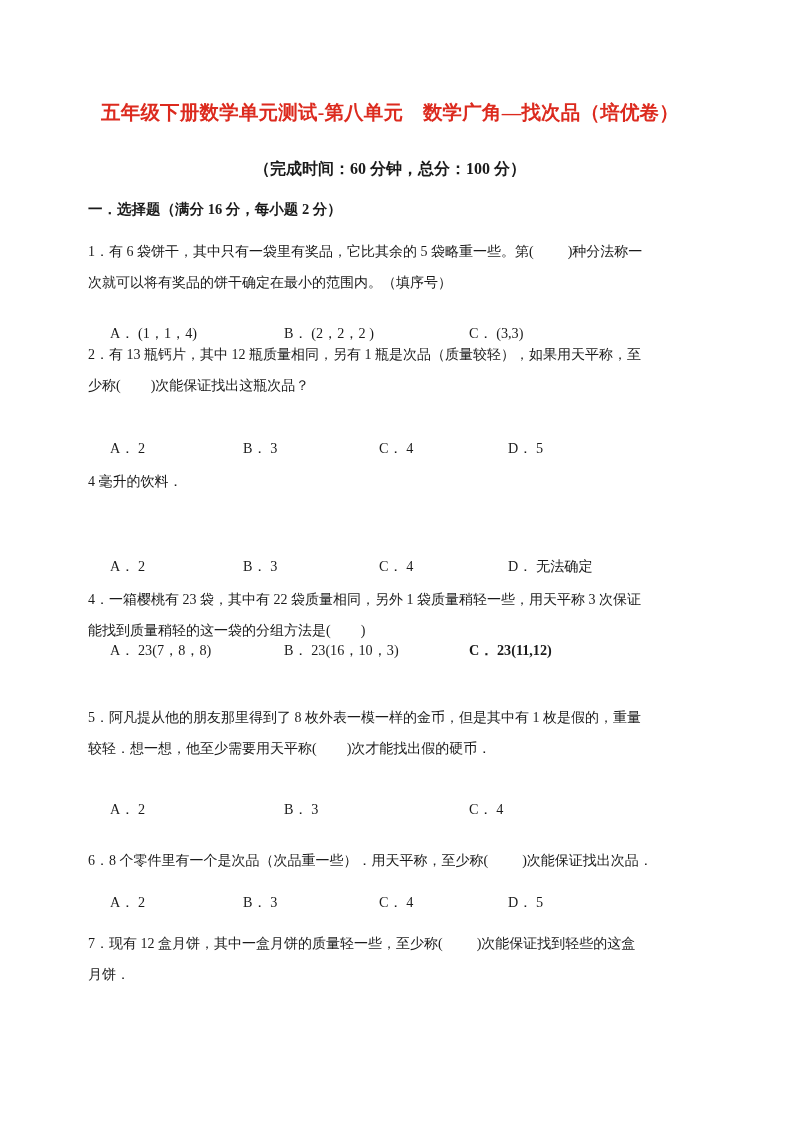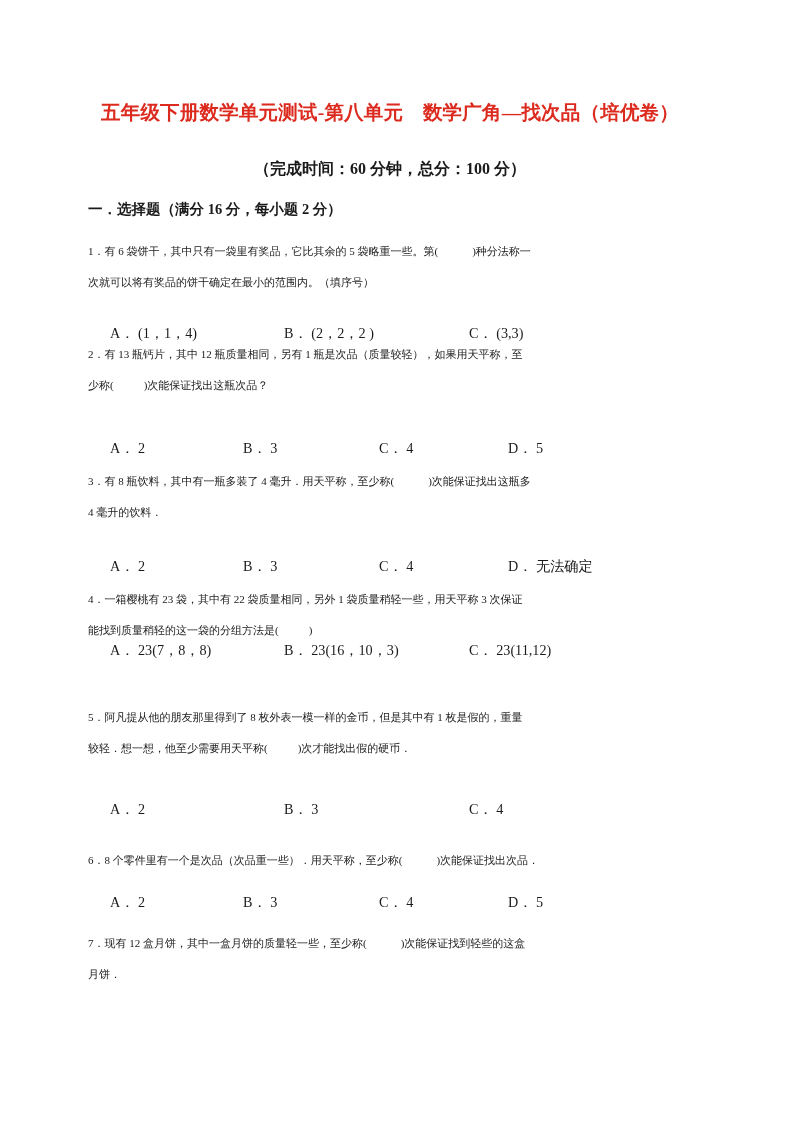--- a/index.html
+++ b/index.html
@@ -61,21 +61,21 @@
     top: 200px;
     font-weight: bold;
     font-size: 14.5px;
     white-space: nowrap;
   }
   
   .question {
     position: absolute;
     left: 0px;
     width: 604px;
-    font-size: 11px;
+    font-size: 14px;
     line-height: 31px;
     text-align: justify;
     text-justify: inter-ideograph;
   }
   .question .qline {
     display: block;
     white-space: nowrap;
   }
   
   .options {
@@ -126,38 +126,37 @@
       <span class="qline"><span>少称(</span><span class="blank-sm"></span><span>)次能保证找出这瓶次品？</span></span>
     </div>
     <div class="options" style="top:437px;">
       <span class="opt" style="left:22px;"><span>A．</span>&nbsp;<span>2</span></span>
       <span class="opt" style="left:155px;"><span>B．</span>&nbsp;<span>3</span></span>
       <span class="opt" style="left:291px;"><span>C．</span>&nbsp;<span>4</span></span>
       <span class="opt" style="left:420px;"><span>D．</span>&nbsp;<span>5</span></span>
     </div>
 
     <div class="question" style="top:466px;">
-      <span class="qline"><span>3．有 8 瓶饮料，其中有一瓶多装了 4 毫升．用天平称，至少称(</span><span class="blank"></span><span>)次能保证找出这瓶多</span></span>
       <span class="qline">4 毫升的饮料．</span>
     </div>
     <div class="options" style="top:555px;">
       <span class="opt" style="left:22px;"><span>A．</span>&nbsp;<span>2</span></span>
       <span class="opt" style="left:155px;"><span>B．</span>&nbsp;<span>3</span></span>
       <span class="opt" style="left:291px;"><span>C．</span>&nbsp;<span>4</span></span>
       <span class="opt" style="left:420px;"><span>D．</span>&nbsp;<span>无法确定</span></span>
     </div>
 
     <div class="question" style="top:584px;">
       <span class="qline">4．一箱樱桃有 23 袋，其中有 22 袋质量相同，另外 1 袋质量稍轻一些，用天平称 3 次保证</span>
       <span class="qline"><span>能找到质量稍轻的这一袋的分组方法是(</span><span class="blank-sm"></span><span>)</span></span>
     </div>
     <div class="options" style="top:639px;">
       <span class="opt" style="left:22px;"><span>A．</span>&nbsp;<span>23(7，8，8)</span></span>
       <span class="opt" style="left:196px;"><span>B．</span>&nbsp;<span>23(16，10，3)</span></span>
-      <span class="opt" style="left:381px;"><span>C．</span>&nbsp;<span>23(11,12)</span></span>
+      <span class="opt" style="left:381px;font-weight:bold;"><span>C．</span>&nbsp;<span>23(11,12)</span></span>
     </div>
 
     <div class="question" style="top:702px;">
       <span class="qline">5．阿凡提从他的朋友那里得到了 8 枚外表一模一样的金币，但是其中有 1 枚是假的，重量</span>
       <span class="qline"><span>较轻．想一想，他至少需要用天平称(</span><span class="blank-sm"></span><span>)次才能找出假的硬币．</span></span>
     </div>
     <div class="options" style="top:798px;">
       <span class="opt" style="left:22px;"><span>A．</span>&nbsp;<span>2</span></span>
       <span class="opt" style="left:196px;"><span>B．</span>&nbsp;<span>3</span></span>
       <span class="opt" style="left:381px;"><span>C．</span>&nbsp;<span>4</span></span>

